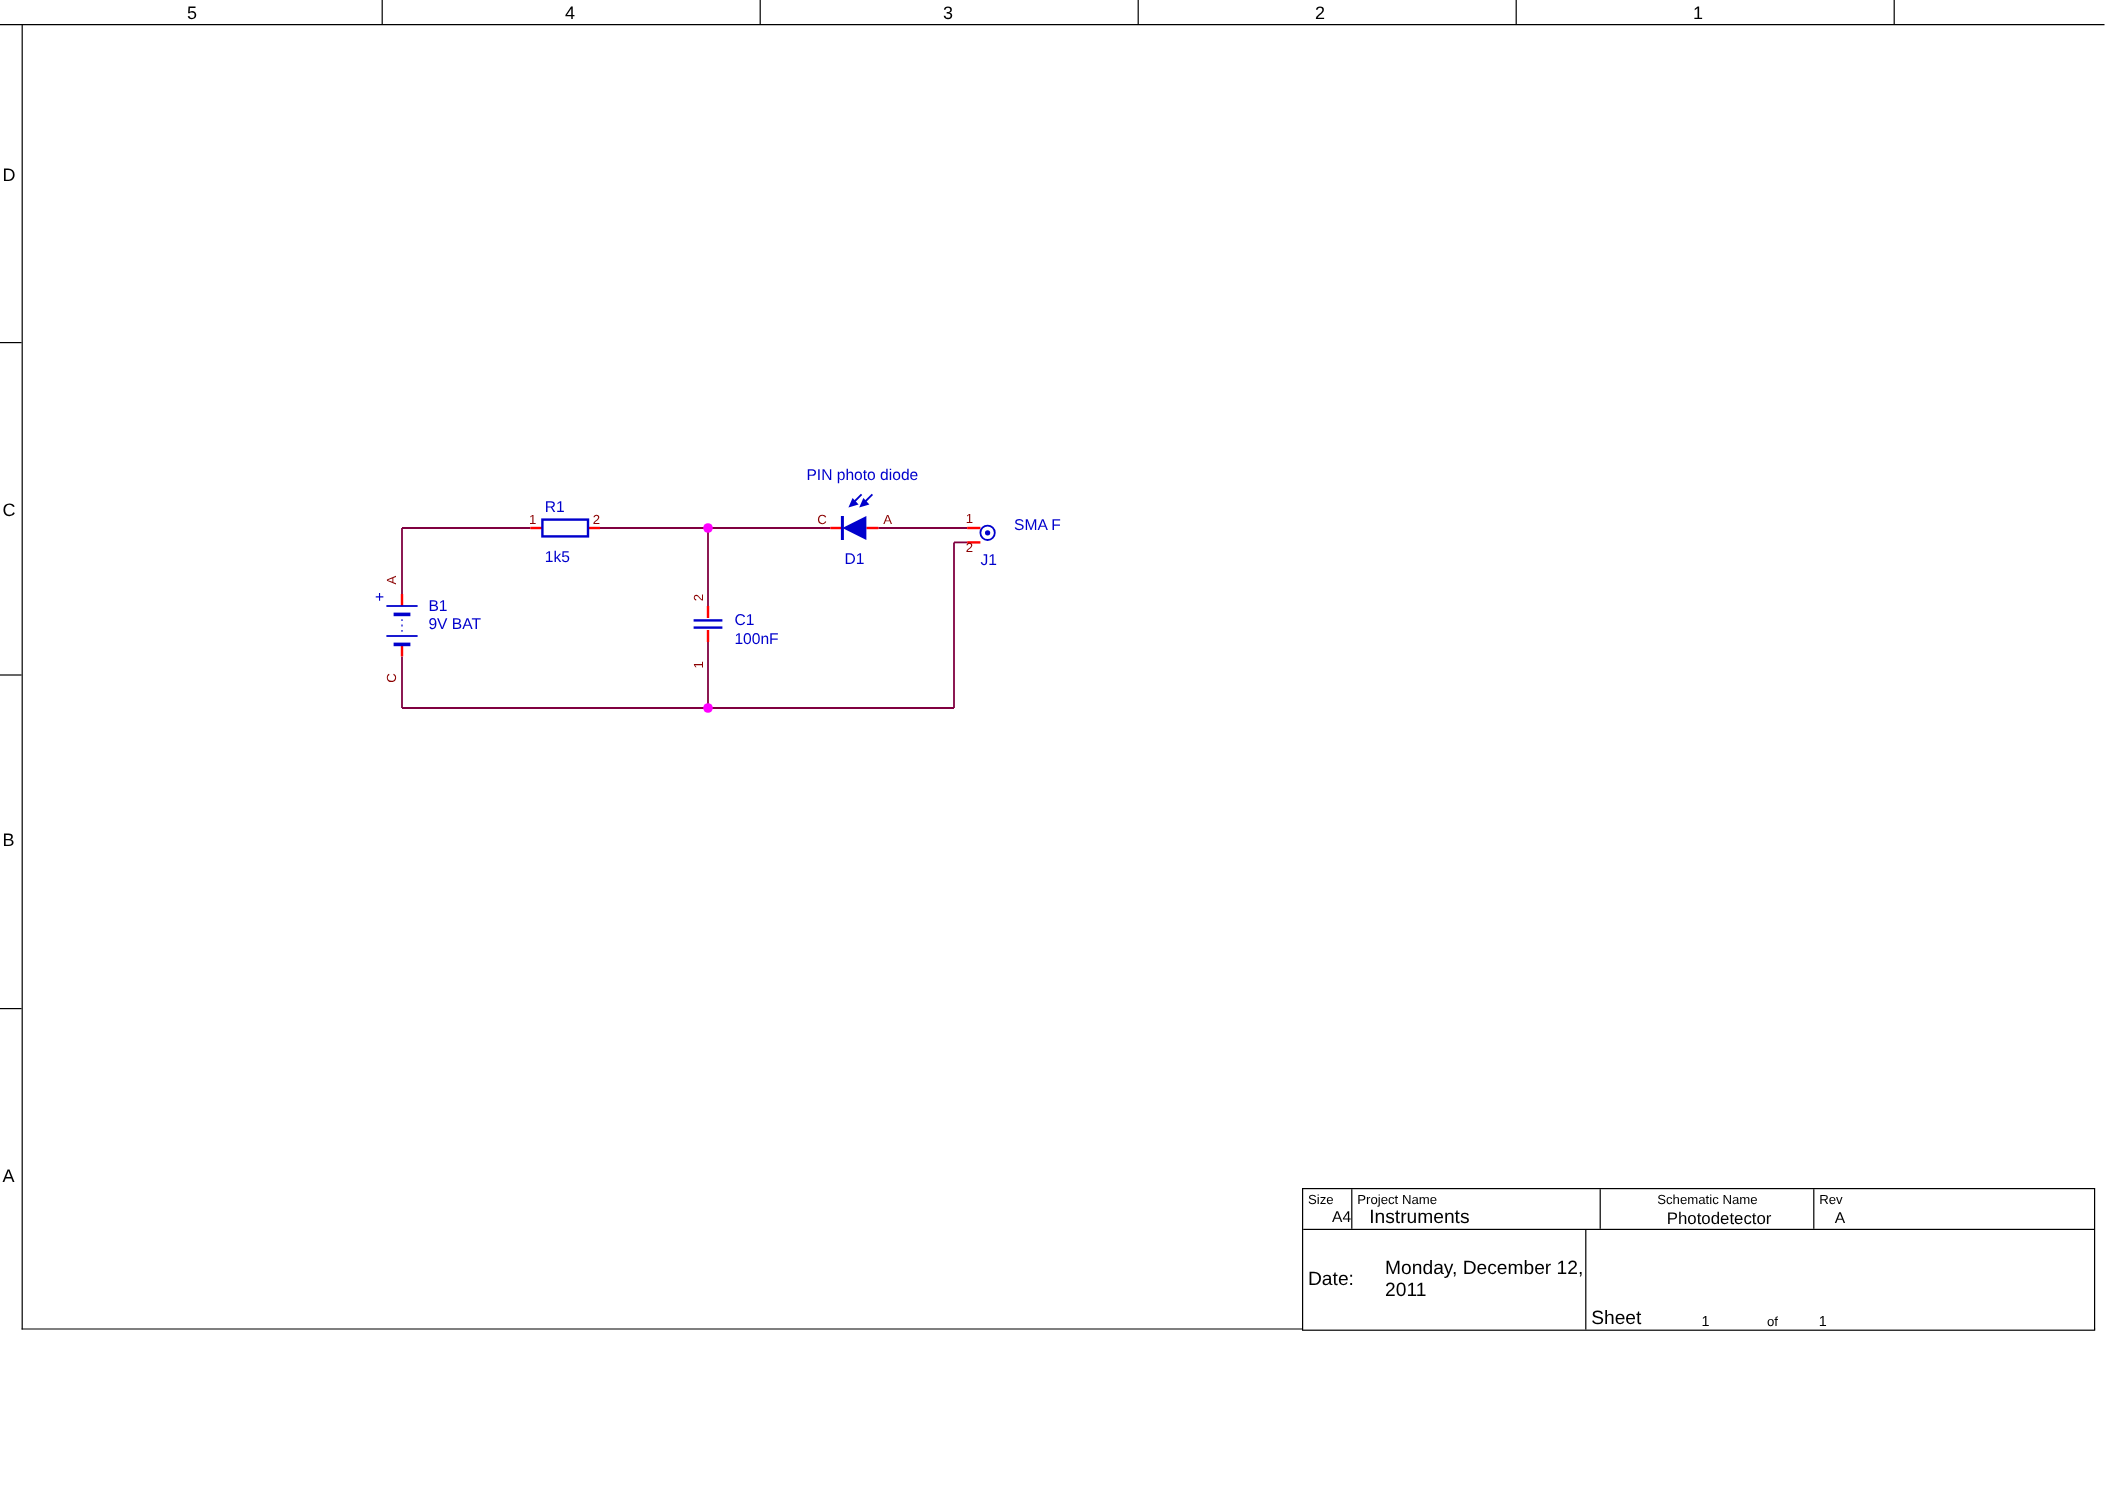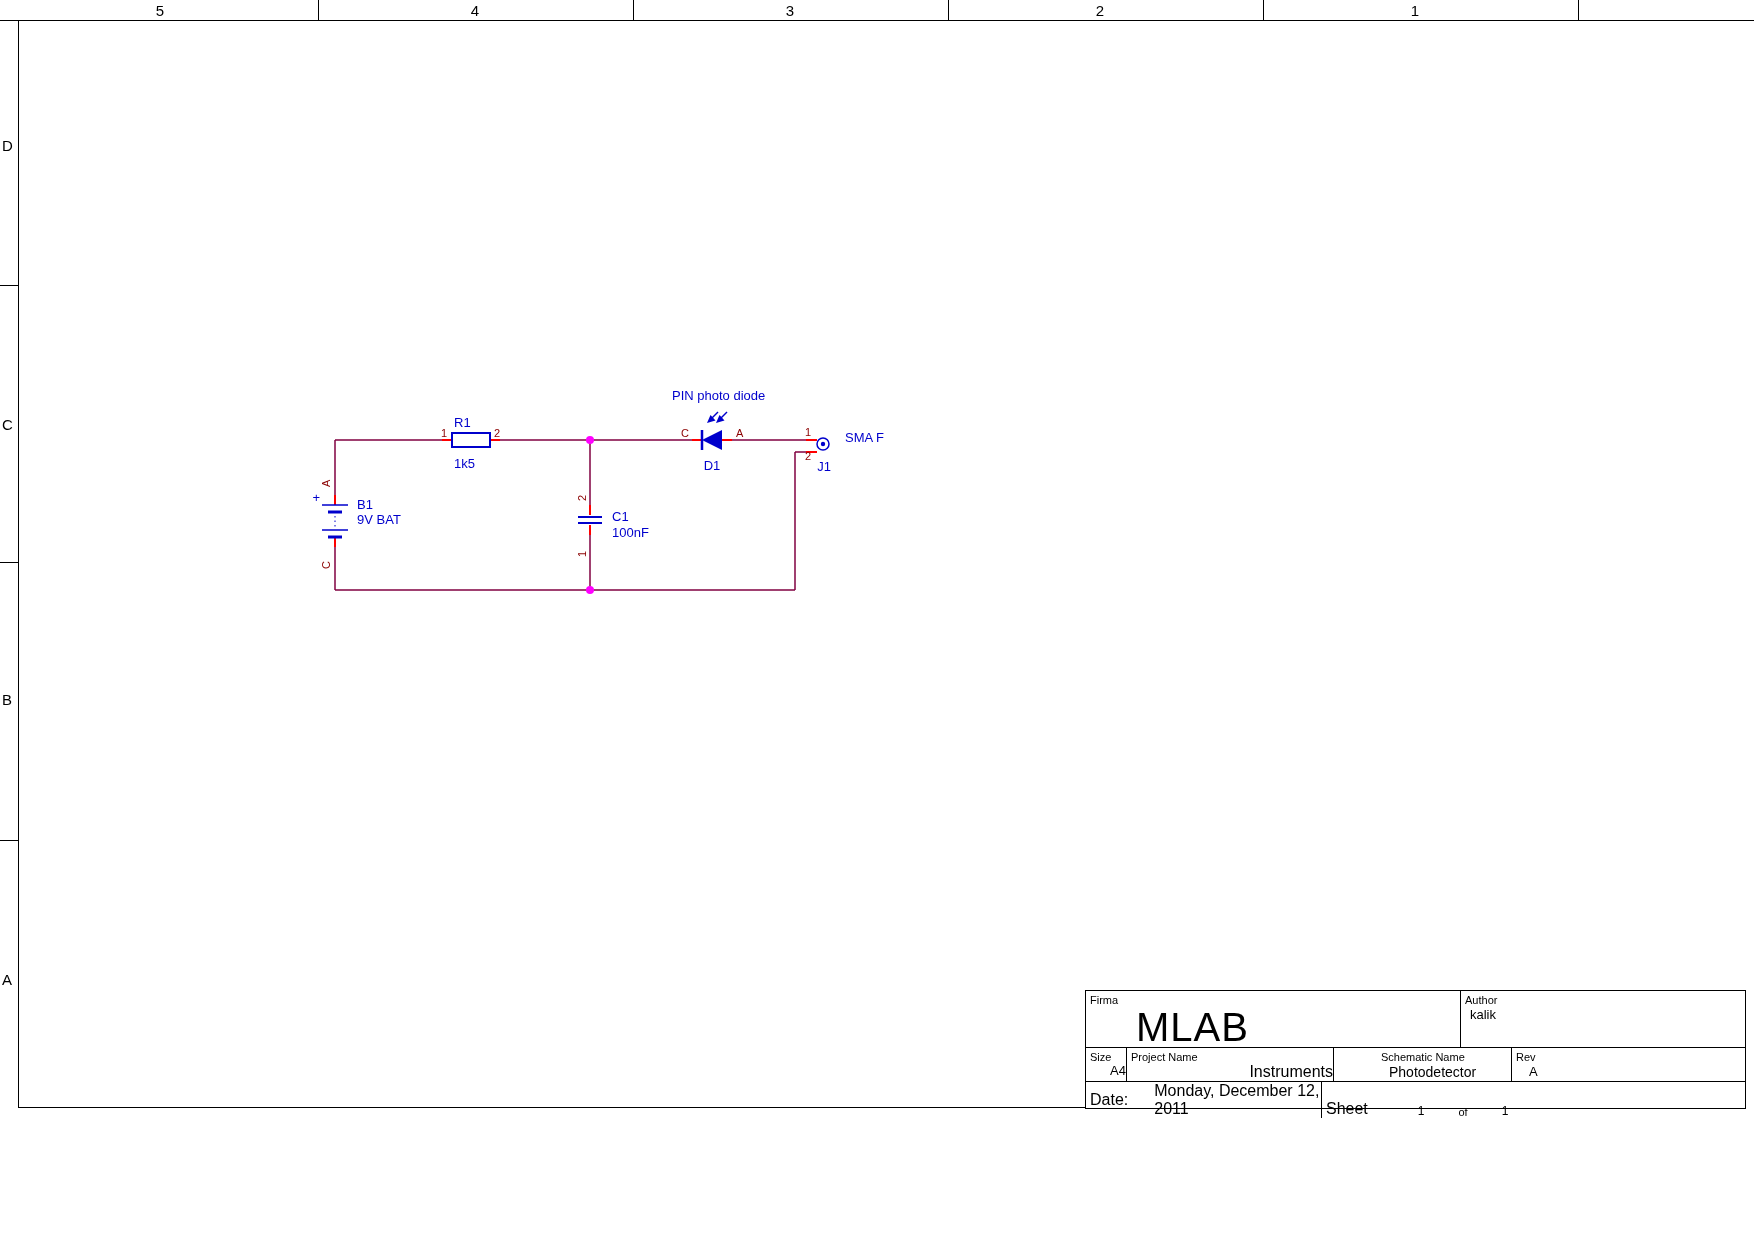--- a/index.html
+++ b/index.html
@@ -30,32 +30,32 @@
   .tb-row1 { display: flex; height: 67px; border-bottom: 1px solid #000; }
   .tb-firma { flex: 1; }
   .tb-author { width: 285px; border-left: 1px solid #000; }
   .tb-label { display: block; font-size: 11px; padding: 3px 0 0 4px; }
   .tb-company { font-size: 40px; line-height: 1; margin: 1px 0 0 50px; letter-spacing: 1px; }
   .tb-author-name { font-size: 13px; margin: 1px 0 0 9px; }
   .tb-row2 { display: flex; height: 34px; border-bottom: 1px solid #000; }
   .tb-size { width: 40px; }
   .tb-size-val { font-size: 13px; text-align: right; margin-top: 0; }
   .tb-project { width: 207px; border-left: 1px solid #000; }
-  .tb-project-val { font-size: 16px; margin: 0 0 0 14px; text-align: right; }
+  .tb-project-val { font-size: 16px; margin: 0 0 0 14px; }
   .tb-schem { width: 178px; border-left: 1px solid #000; padding-left: 43px; }
   .tb-schem-val { font-size: 14px; margin: 1px 0 0 12px; }
   .tb-rev { flex: 1; border-left: 1px solid #000; }
   .tb-rev-val { font-size: 13px; margin: 1px 0 0 17px; }
   .tb-row3 { display: flex; flex: 1; }
   .tb-date { width: 235px; display: flex; align-items: center; }
   .tb-sheet { flex: 1; border-left: 1px solid #000; display: flex; align-items: flex-end; }
   .tb-inline-label { font-size: 16px; margin-left: 4px; }
   .tb-date-val { font-size: 16px; margin-left: 26px; }
   .tb-sheet-num { font-size: 12px; margin-left: 50px; }
-  .tb-of { font-size: 11px; margin-left: 34px; }
+  .tb-of { font-size: 11px; margin-left: 48px; }
   .tb-sheet-total { font-size: 12px; margin-left: 34px; }
 </style>
 </head>
 <body>
 
 <div class="sheet">
 
   <svg width="1754" height="1240" viewBox="0 0 1754 1240">
 
     <g stroke="#000000" stroke-width="1">
@@ -167,30 +167,20 @@
       <text x="586" y="501" transform="rotate(-90 586 501)">2</text>
       <text x="586" y="557" transform="rotate(-90 586 557)">1</text>
       <text x="689" y="437" text-anchor="end">C</text>
       <text x="736" y="437">A</text>
       <text x="811" y="436" text-anchor="end">1</text>
       <text x="811" y="460" text-anchor="end">2</text>
     </g>
   </svg>
 
   <div class="tblock">
-    <div class="tb-row1">
-      <div class="tb-firma">
-        <span class="tb-label">Firma</span>
-        <div class="tb-company">MLAB</div>
-      </div>
-      <div class="tb-author">
-        <span class="tb-label">Author</span>
-        <div class="tb-author-name">kalik</div>
-      </div>
-    </div>
     <div class="tb-row2">
       <div class="tb-size">
         <span class="tb-label">Size</span>
         <div class="tb-size-val">A4</div>
       </div>
       <div class="tb-project">
         <span class="tb-label">Project Name</span>
         <div class="tb-project-val">Instruments</div>
       </div>
       <div class="tb-schem">

